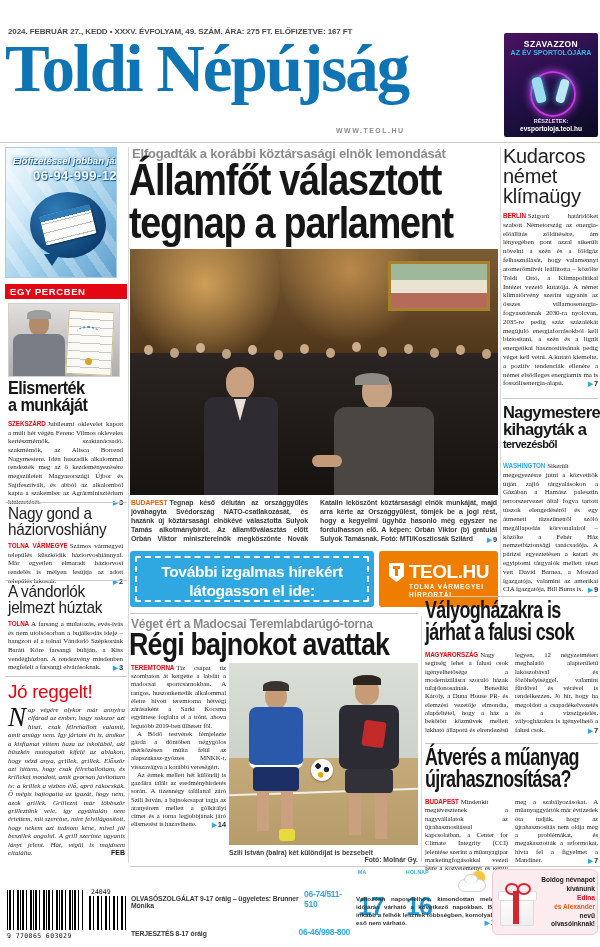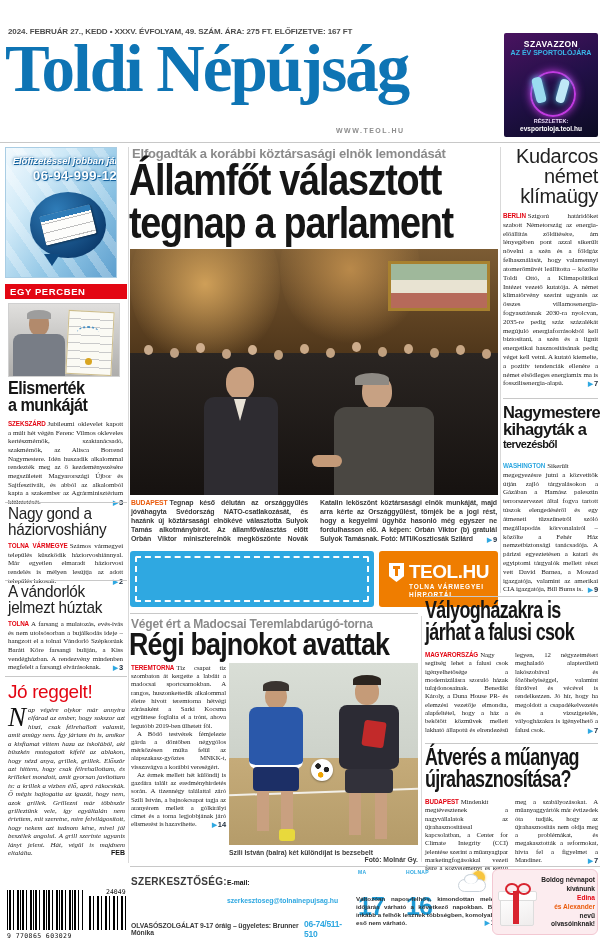--- a/index.html
+++ b/index.html
@@ -19,21 +19,21 @@
   .tag-orange{color:#ea5b0c;}
   .pref{float:right;font-family:"Liberation Sans",sans-serif;font-weight:bold;font-size:7.5px;color:#1b2a3a;padding-left:3px;}
   .arr{color:#2fa8e1;font-size:6.5px;padding-right:1px;}
   .cap{font-size:7px;font-weight:bold;color:#3c3c3c;line-height:1.28;text-align:justify;
        column-count:2;column-gap:12px;letter-spacing:-.1px;}
   .morning{font-family:"Liberation Serif",serif;font-style:italic;font-size:6.9px;line-height:1.22;
            text-align:justify;color:#191919;}
   .dropcap{float:left;font-family:"Liberation Serif",serif;font-style:italic;font-size:27px;
            line-height:21px;padding:1px 2px 0 0;color:#111;}
   .mono{font-family:"DejaVu Sans Mono",monospace;}
-  .edrow{display:flex;justify-content:space-between;align-items:center;margin-top:12px;}
+  .edrow{display:flex;justify-content:space-between;align-items:flex-end;margin-top:18px;}
   .edlabel{font-size:6.8px;font-weight:bold;color:#3a3a3a;letter-spacing:-.1px;}
   .edphone{font-size:8.5px;font-weight:bold;color:#2fa8e1;letter-spacing:-.3px;}
   .wlabel{font-size:5px;font-weight:bold;color:#2fa8e1;letter-spacing:.3px;}
   .wtemp{font-size:25px;font-weight:bold;color:#1d9bd7;letter-spacing:-1px;line-height:.9;margin-top:20px;}
   .banner-txt{font-weight:bold;color:#fff;font-size:15.5px;line-height:1.25;text-align:center;letter-spacing:-.3px;}
 </style>
 </head>
 <body>
 
 <div class="page">
@@ -111,21 +111,21 @@
   </div>
 
   <div class="abs rule" style="left:5px;top:676px;width:122px;height:1px;"></div>
   <div class="abs" style="left:8px;top:681px;font-size:19px;color:#e30613;letter-spacing:-.4px;">Jó reggelt!</div>
   <div class="abs morning" style="left:8px;top:706px;width:117px;">
     <span class="dropcap">N</span><span>ap végére olykor már annyira elfárad az ember, hogy sokszor azt hiszi, csak félrehallott valamit, amit amúgy nem. Így jártam én is, amikor a kisfiamat vittem haza az iskolából, aki büszkén mutogatott kifelé az ablakon, hogy nézd anya, grillek, grillek. Először azt hittem, hogy csak félrehallottam, és krilleket mondott, amit gyorsan javítottam is: a krillek a vízben élő, apró rákocskák. Ő mégis hajtogatta az igazát, hogy nem, azok grillek. Grillezni már többször grilleztünk vele, így egyáltalán nem értettem, mit szeretne, mire felvilágosított, hogy nekem azt tudnom kéne, mivel jól beszélek angolul. A grill szerinte ugyanis lányt jelent. Hát, végül is majdnem eltalálta.</span>
     <span style="float:right;font-style:normal;font-family:'Liberation Sans',sans-serif;font-weight:bold;font-size:7px;color:#111;">FEB</span>
   </div>
 
   <div class="abs" style="left:5px;top:888px;width:122px;height:54px;background:#fff;">
-    <div class="abs mono" style="left:101px;top:0;font-size:6.5px;color:#111;">24049</div>
+    <div class="abs mono" style="left:86px;top:0;font-size:6.5px;color:#111;">24049</div>
     <div class="abs" style="left:2px;top:2px;width:76px;height:40px;background:repeating-linear-gradient(90deg,#000 0 1px,#fff 1px 2px,#000 2px 4px,#fff 4px 6px,#000 6px 7px,#fff 7px 10px,#000 10px 12px,#fff 12px 13px);"></div>
     <div class="abs" style="left:84px;top:8px;width:38px;height:34px;background:repeating-linear-gradient(90deg,#000 0 2px,#fff 2px 4px,#000 4px 5px,#fff 5px 8px);"></div>
     <div class="abs mono" style="left:2px;top:44px;font-size:6.5px;letter-spacing:.4px;color:#111;">9 770865 603029</div>
   </div>
 
   <div class="abs kicker" style="left:132px;top:146px;font-size:13px;">Elfogadták a korábbi köztársasági elnök lemondását</div>
 
   <div class="abs sx" style="left:129px;top:159px;width:445px;transform:scaleX(.84);">
     <div class="hl" style="font-size:45px;letter-spacing:-1.5px;">Államfőt választott</div>
     <div class="hl" style="font-size:45px;letter-spacing:-1.5px;">tegnap a parlament</div>
@@ -149,20 +149,24 @@
   </div>
 
   <div class="abs cap" style="left:131px;top:499px;width:366px;height:48px;">
     <span class="tag tag-orange" style="font-size:6.8px;">BUDAPEST</span><span>Tegnap késő délután az országgyűlés jóváhagyta Svédország NATO-csatlakozását, és hazánk új köztársasági elnökévé választotta Sulyok Tamás alkotmánybírót. Az államfőválasztás előtt Orbán Viktor miniszterelnök megköszönte Novák Katalin leköszönt köztársasági elnök munkáját, majd arra kérte az Országgyűlést, tömjék be a jogi rést, hogy a kegyelmi ügyhöz hasonló még egyszer ne fordulhasson elő. A képen: Orbán Viktor (b) gratulál Sulyok Tamásnak.</span>
     <span>Fotó: MTI/Koszticsák Szilárd</span>
     <span class="pref"><span class="arr">▶</span><span>9</span></span>
   </div>
 
   <div class="abs" style="left:130px;top:551px;width:244px;height:56px;background:#2fa8e1;border-radius:3px;">
     <div class="abs" style="left:5px;top:5px;right:5px;bottom:5px;border:2px dashed #ffffff;border-radius:2px;"></div>
+    <div class="abs" style="left:0;top:11px;width:244px;">
+      <div class="banner-txt">További izgalmas hírekért</div>
+      <div class="banner-txt">látogasson el ide:</div>
+    </div>
   </div>
   <div class="abs" style="left:379px;top:551px;width:119px;height:56px;background:#ef7d00;border-radius:3px;overflow:hidden;">
     <div class="abs" style="left:10px;top:12px;width:15px;height:19px;background:#ffffff;clip-path:polygon(0 0,100% 0,100% 70%,50% 100%,0 70%);">
       <div class="abs" style="left:4px;top:3px;width:7px;height:3px;background:#ef7d00;"></div>
       <div class="abs" style="left:6px;top:3px;width:3px;height:10px;background:#ef7d00;"></div>
     </div>
     <div class="abs" style="left:30px;top:10px;font-size:19px;font-weight:bold;color:#fff;letter-spacing:-.5px;">TEOL.HU</div>
     <div class="abs" style="left:30px;top:32px;font-size:6.5px;font-weight:bold;color:#fff;letter-spacing:.8px;">TOLNA VÁRMEGYEI</div>
     <div class="abs" style="left:30px;top:40px;font-size:6.5px;font-weight:bold;color:#fff;letter-spacing:.8px;">HÍRPORTÁL</div>
   </div>
@@ -196,21 +200,21 @@
     <div class="abs" style="left:120px;top:130px;width:12px;height:42px;background:#c9a080;"></div>
     <div class="abs" style="left:146px;top:130px;width:12px;height:46px;background:#c9a080;"></div>
     <div class="abs" style="left:82px;top:96px;width:22px;height:22px;border-radius:50%;background:#ffffff;
          background-image:radial-gradient(circle at 32% 32%,#222 2.5px,transparent 3px),radial-gradient(circle at 70% 48%,#222 2.5px,transparent 3px),radial-gradient(circle at 44% 72%,#f0a400 2.5px,transparent 3px);box-shadow:0 1px 2px rgba(0,0,0,.35);"></div>
   </div>
   <div class="abs" style="left:229px;top:849px;width:189px;font-size:6.8px;font-weight:bold;color:#3c3c3c;">
     <span>Szili István (balra) két különdíjat is bezsebelt</span>
     <span style="float:right;">Fotó: Molnár Gy.</span>
   </div>
 
-  <div class="abs" style="left:503px;top:146px;width:95px;text-align:right;">
+  <div class="abs" style="left:503px;top:146px;width:95px;">
     <div class="hl hl-light" style="font-size:20px;line-height:1;">Kudarcos</div>
     <div class="hl hl-light" style="font-size:20px;line-height:1;">német</div>
     <div class="hl hl-light" style="font-size:20px;line-height:1;">klímaügy</div>
   </div>
   <div class="abs body-t" style="left:503px;top:212px;width:95px;font-size:7px;line-height:1.26;">
     <span class="tag">BERLIN</span><span>Szigorú határidőket szabott Németország az energia-előállítás zöldítésére, ám lényegében pont azzal sikerült növelni a szén és a földgáz felhasználását, hogy valamennyi atomerőművét leállította – közölte Toldi Ottó, a Klímapolitikai Intézet vezető kutatója. A német klímatörvény szerint ugyanis az összes villamosenergia-fogyasztásnak 2030-ra nyolcvan, 2035-re pedig száz százalékát megújuló energiaforrásokból kell biztosítani, a szén és a lignit energetikai hasznosításának pedig véget kell vetni. A kutató kiemelte, a pozitív tendenciák ellenére a német elsődleges energiamix ma is fosszilisenergia-alapú.</span><span class="pref"><span class="arr">▶</span><span>7</span></span>
   </div>
 
   <div class="abs rule" style="left:503px;top:398px;width:95px;height:1px;"></div>
 
@@ -237,27 +241,20 @@
     <div class="hl" style="font-size:23px;letter-spacing:-.8px;">Átverés a műanyag</div>
     <div class="hl" style="font-size:23px;letter-spacing:-.8px;">újrahasznosítása?</div>
   </div>
   <div class="abs body-t" style="left:425px;top:798px;width:173px;column-count:2;column-gap:7px;font-size:6.8px;line-height:1.22;">
     <span class="tag">BUDAPEST</span><span>Mindenkit megtévesztenek a nagyvállalatok az újrahasznosítással kapcsolatban, a Center for Climate Integrity (CCI) jelentése szerint a műanyagipar marketingfogásokkal vezeti félre a közvéleményt és kerüli meg a szabályozásokat. A műanyaggyártók már évtizedek óta tudják, hogy az újrahasznosítás nem oldja meg a problémákat, és megakasztották a reformokat, hívta fel a figyelmet a Mandiner.</span><span class="pref"><span class="arr">▶</span><span>7</span></span>
   </div>
 
   <div class="abs rule" style="left:130px;top:866px;width:470px;height:1px;"></div>
 
   <div class="abs" style="left:131px;top:871px;width:219px;">
-    <div style="display:flex;justify-content:space-between;align-items:baseline;">
-      <span style="font-size:10px;font-weight:bold;color:#3a3a3a;letter-spacing:.3px;">SZERKESZTŐSÉG:</span>
-      <span>
-        <span style="font-size:6.8px;font-weight:bold;color:#111;">E-mail:</span>
-        <span style="font-size:6.8px;font-weight:bold;color:#2fa8e1;">szerkesztoseg@tolnainepujsag.hu</span>
-      </span>
-    </div>
     <div class="edrow">
       <span class="edlabel">OLVASÓSZOLGÁLAT 9-17 óráig – ügyeletes: Brunner Mónika</span>
       <span class="edphone">06-74/511-510</span>
     </div>
     <div class="edrow">
       <span class="edlabel">TERJESZTÉS 8-17 óráig</span>
       <span class="edphone">06-46/998-800</span>
     </div>
     <div class="edrow">
       <span class="edlabel">HIRDETÉS hétköznap 8-16 óráig:</span>

